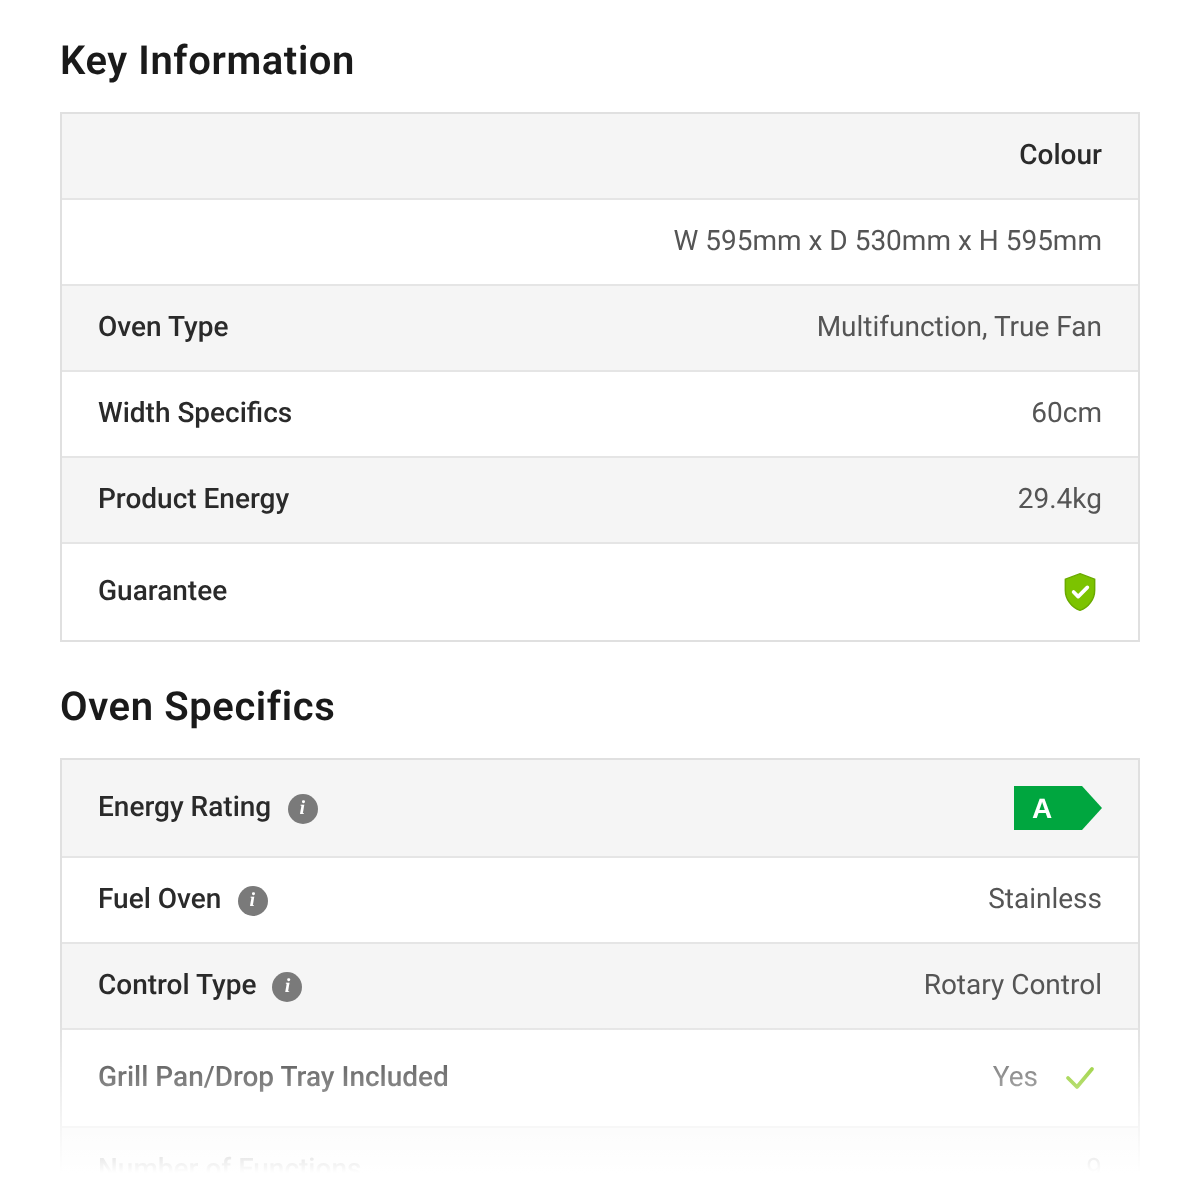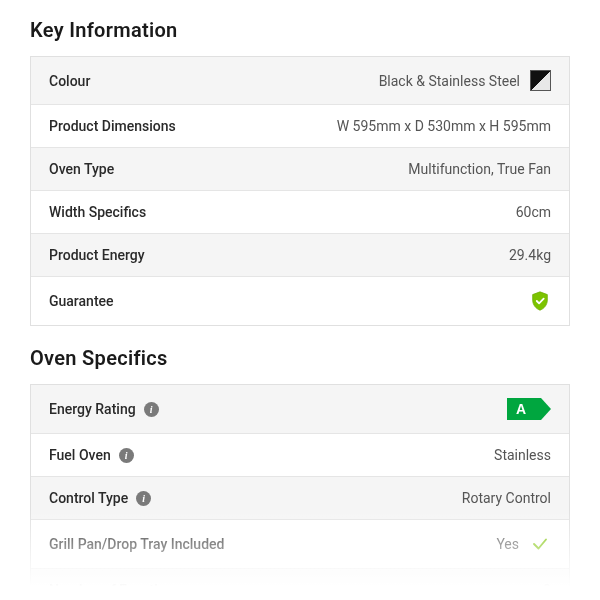--- a/index.html
+++ b/index.html
@@ -105,27 +105,22 @@
 </style>
 </head>
 <body>
 
 <div class="container">
 
   <h2 class="section-title">Key Information</h2>
   <div class="spec-table">
     <div class="spec-row">
       <span class="label">Colour</span>
-      <span class="value">
-        <span>Black &amp; Stainless Steel</span>
-        <span class="swatch"></span>
-      </span>
     </div>
     <div class="spec-row">
-      <span class="label">Product Dimensions</span>
       <span class="value">W 595mm x D 530mm x H 595mm</span>
     </div>
     <div class="spec-row">
       <span class="label">Oven Type</span>
       <span class="value">Multifunction, True Fan</span>
     </div>
     <div class="spec-row">
       <span class="label">Width Specifics</span>
       <span class="value">60cm</span>
     </div>

